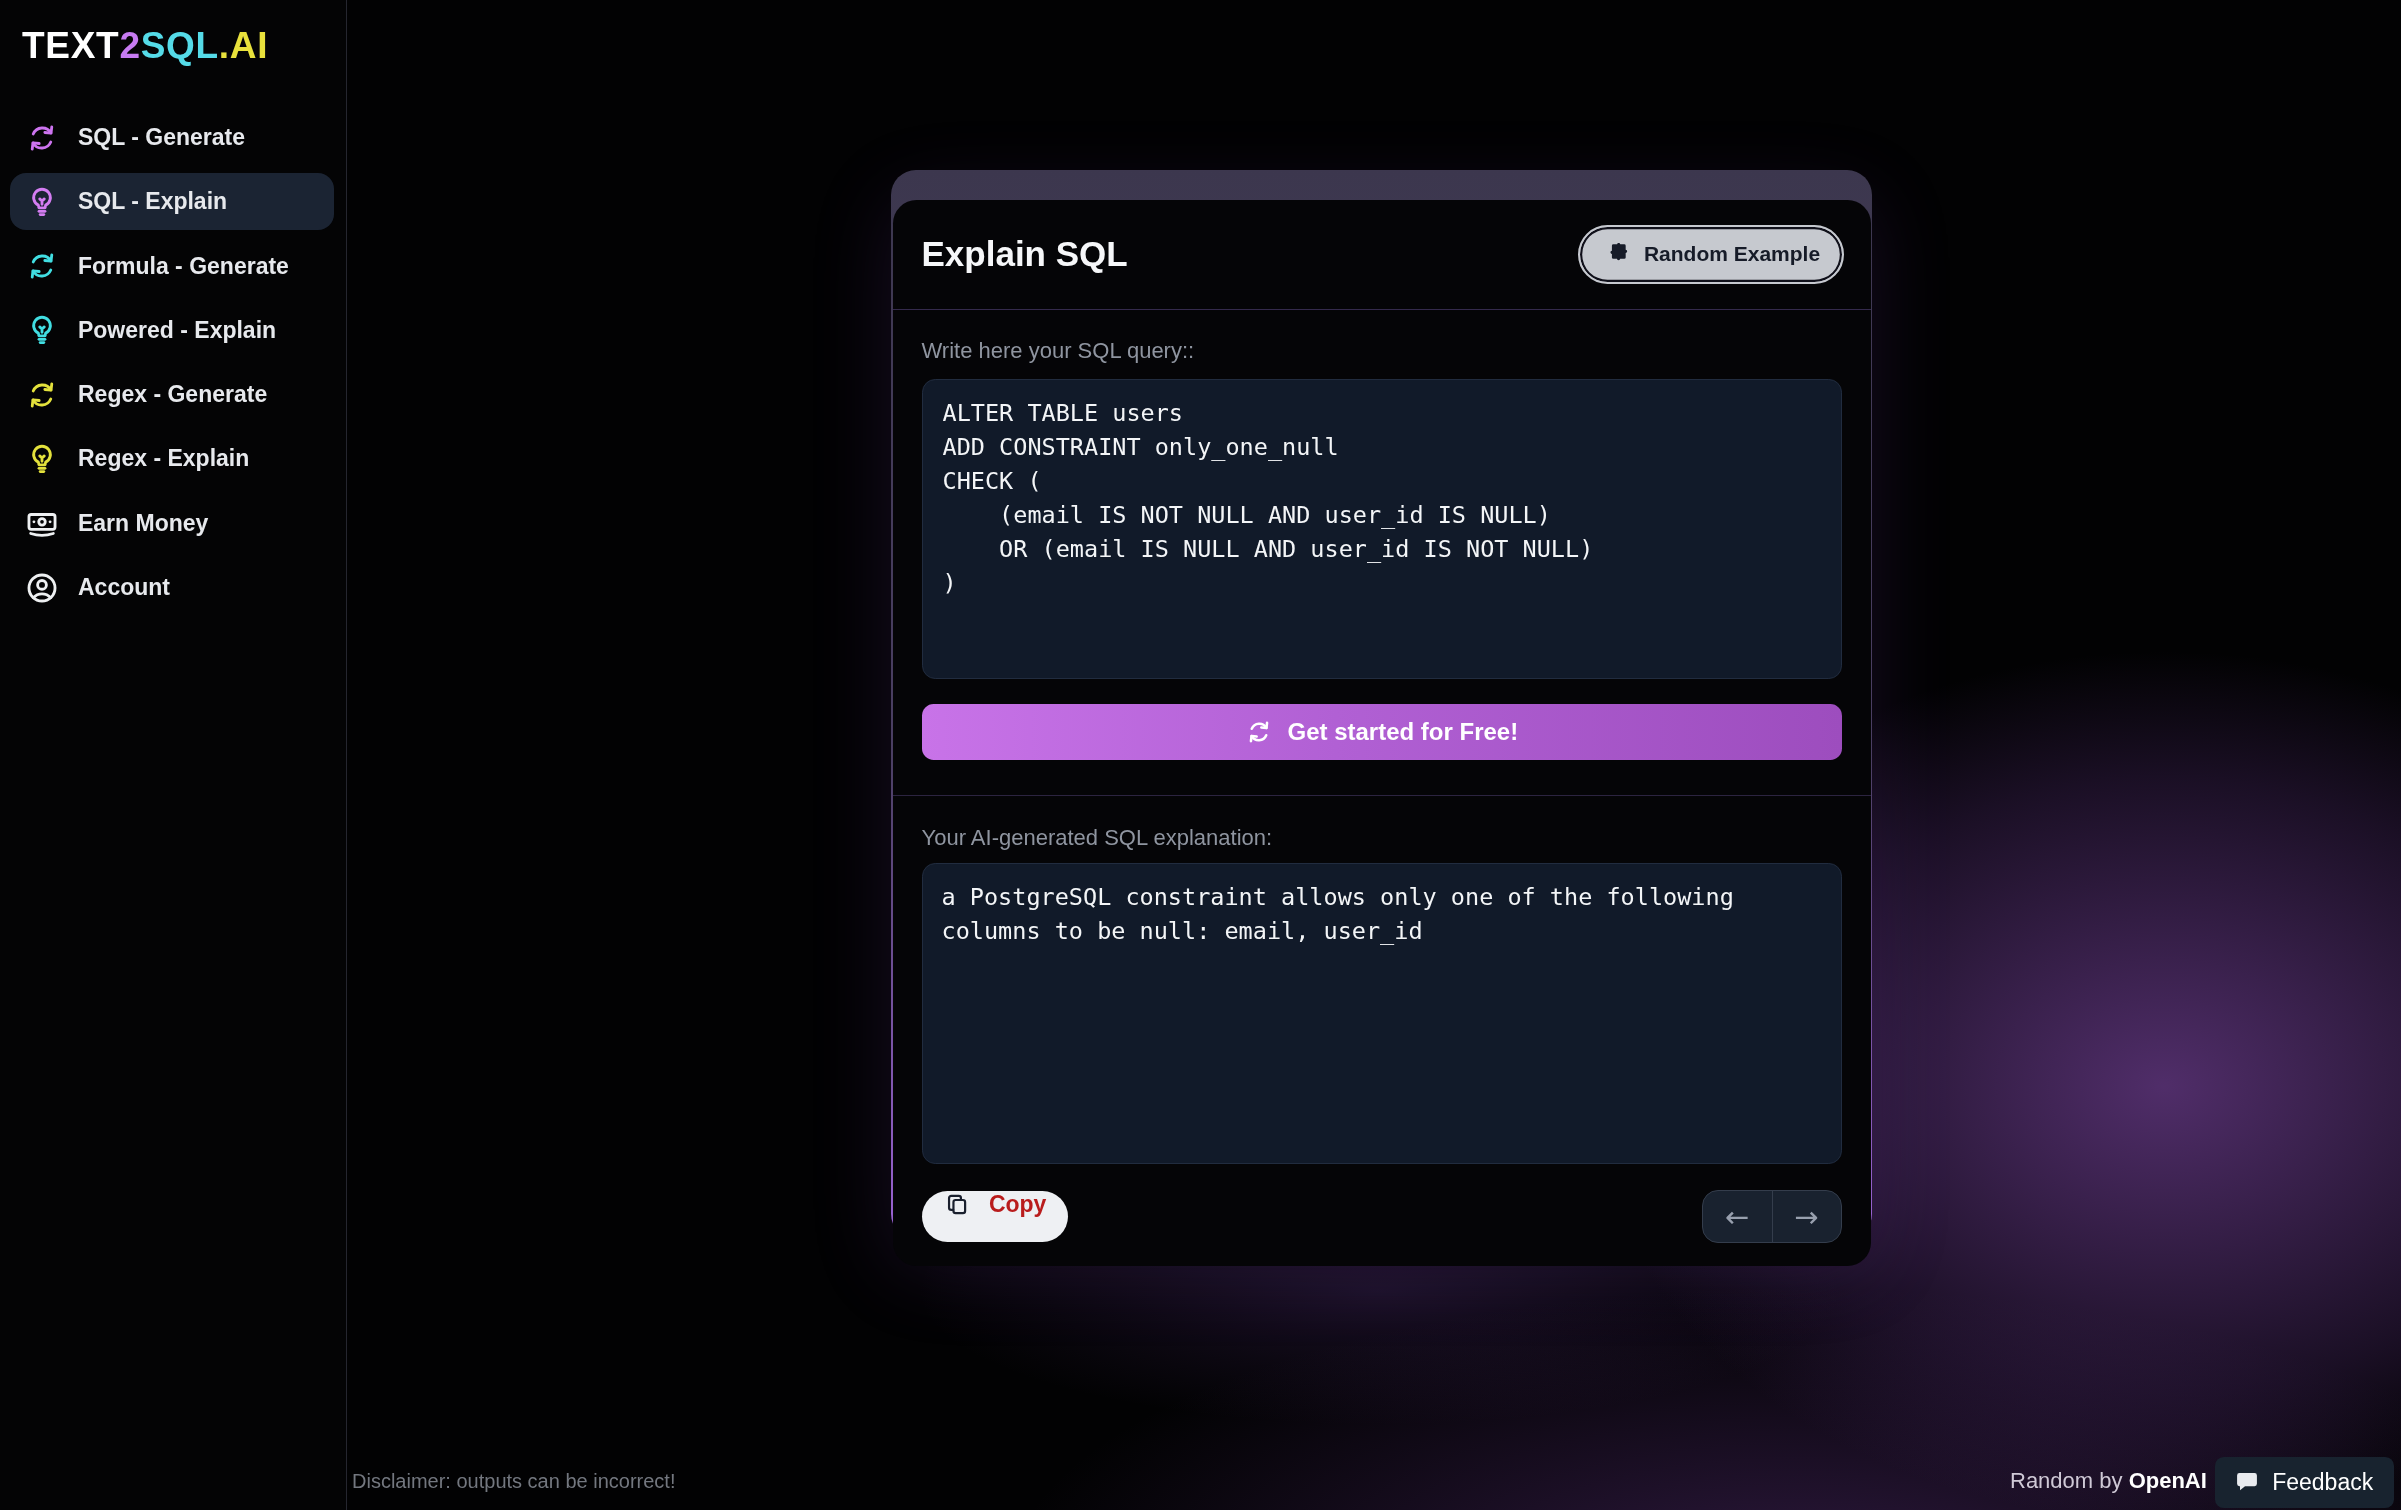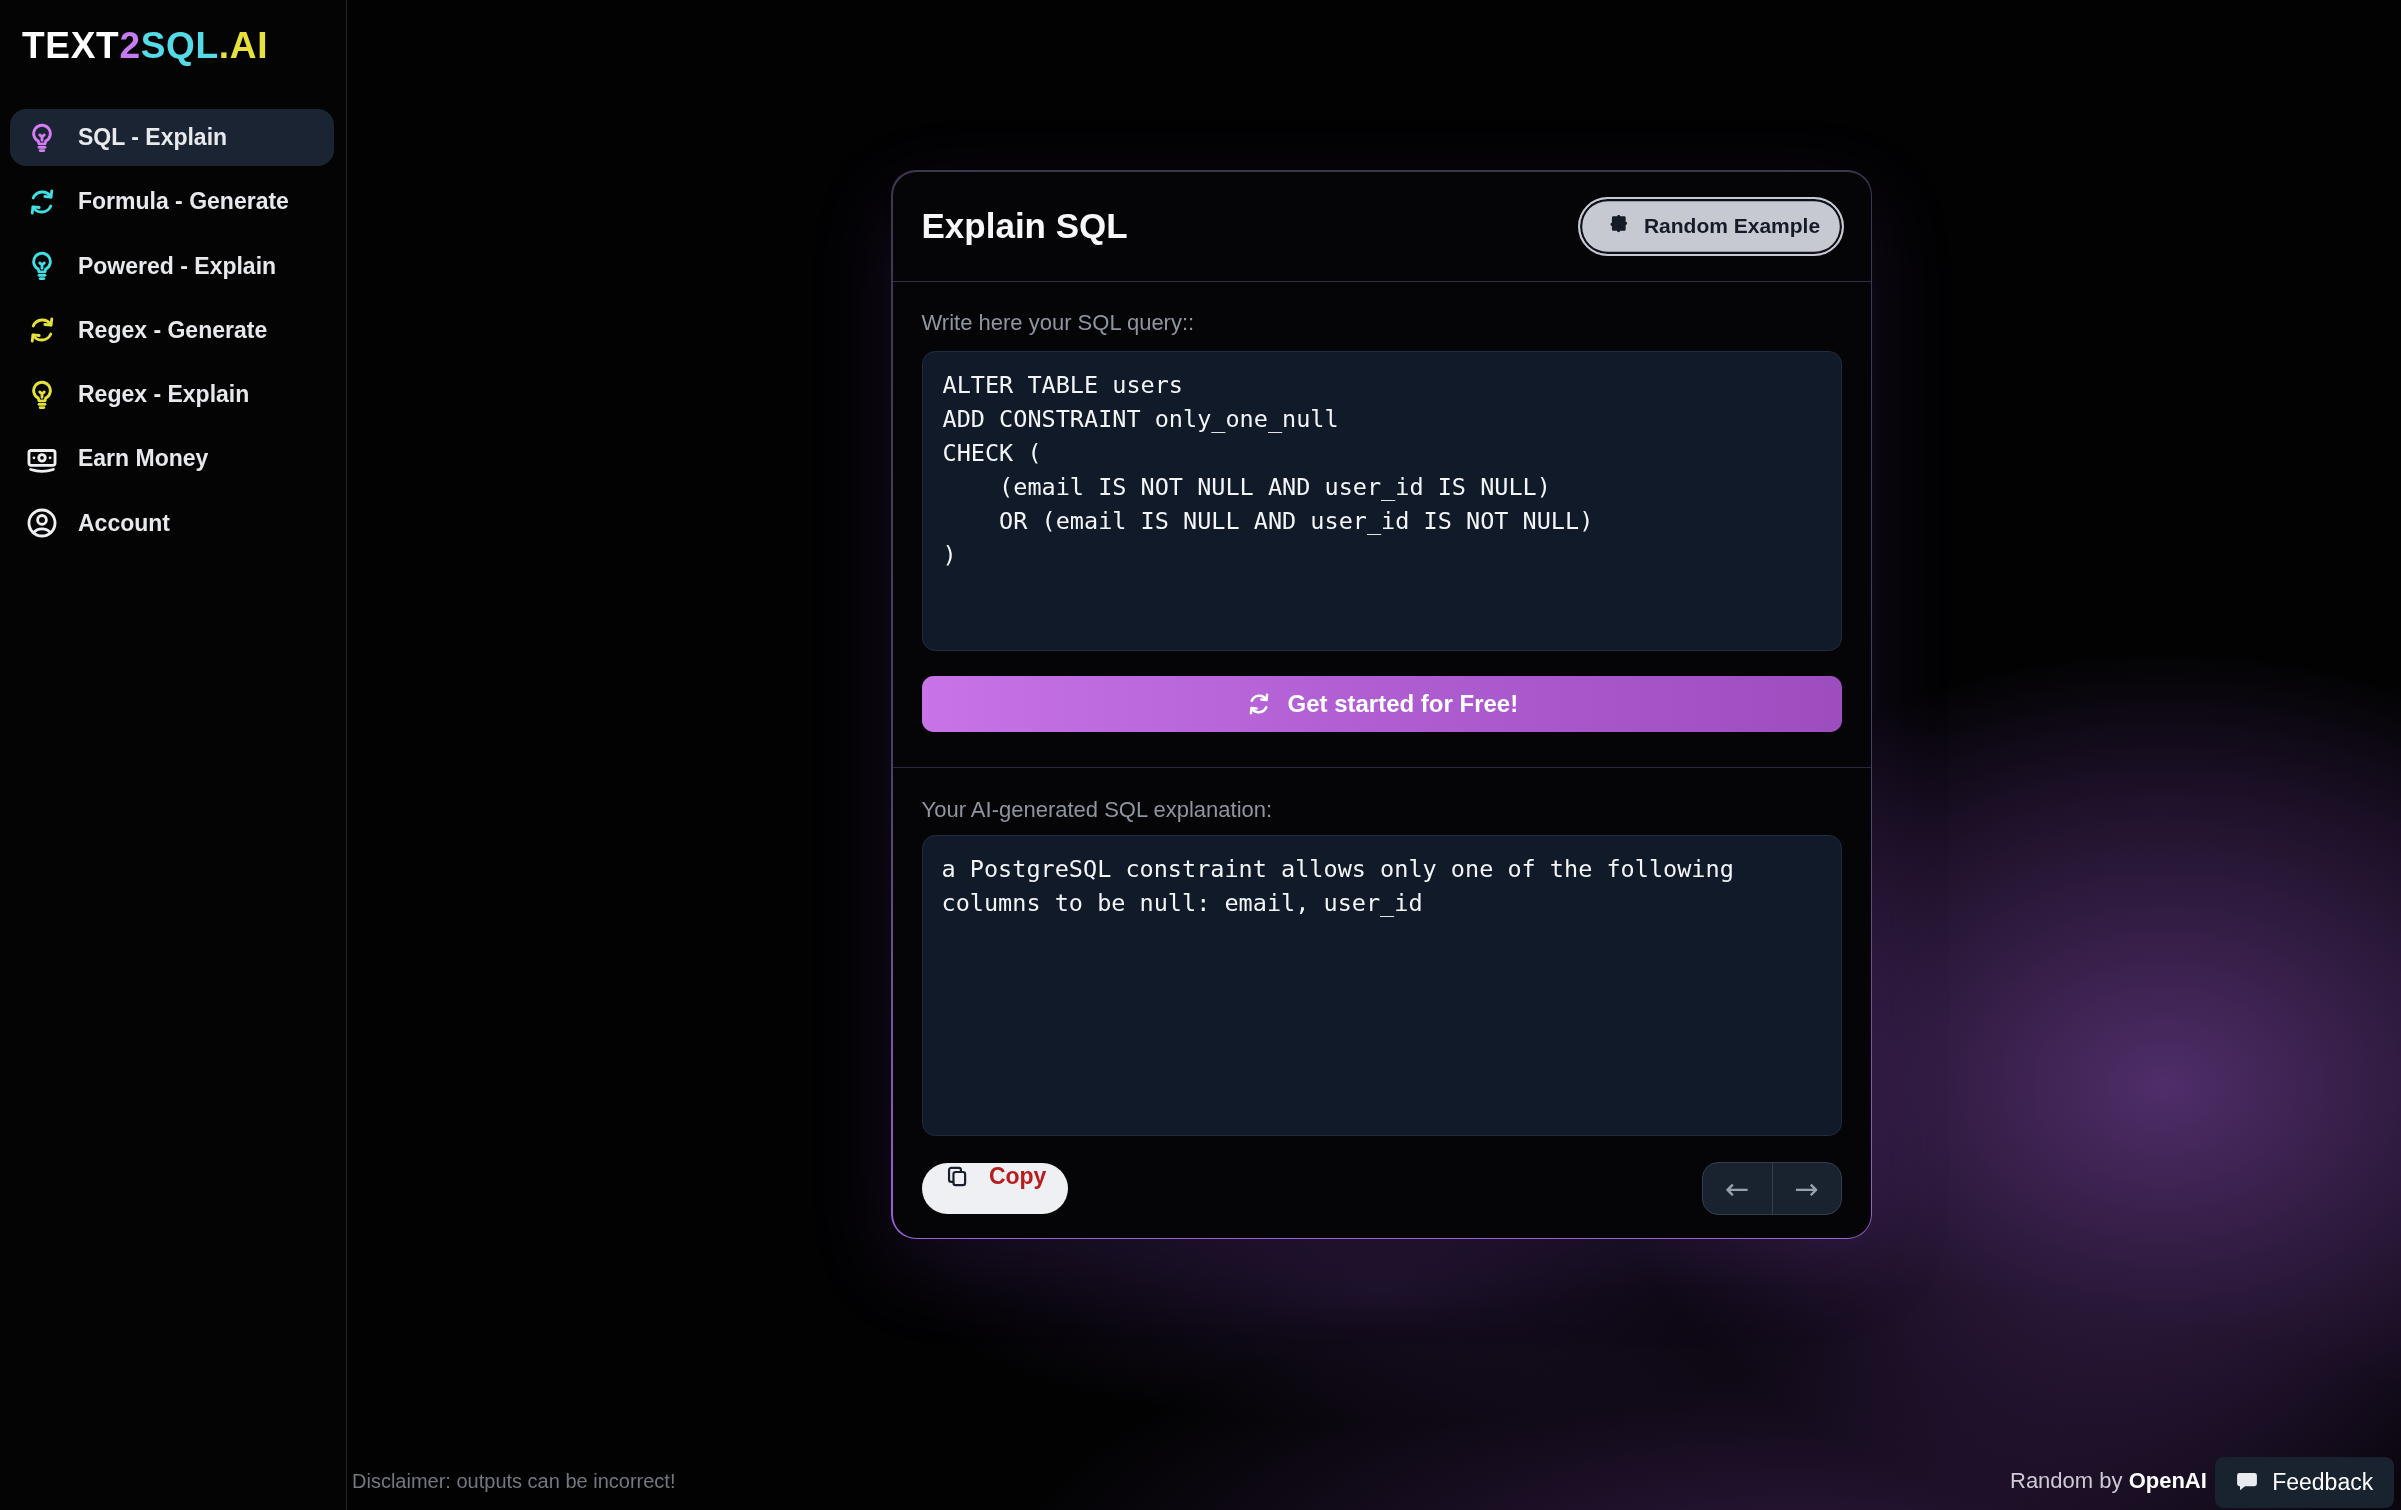--- a/index.html
+++ b/index.html
@@ -38,21 +38,21 @@
   .item .lbl{font-size:23px;font-weight:600;color:#e7e9ed;}
   
   .card-wrap{
     position:absolute;left:891px;top:170px;width:981px;height:1069px;
     border-radius:25px;padding:1.5px;box-sizing:border-box;
     background:linear-gradient(180deg,#3c374e 0%,#4b3f63 55%,#9b63d4 100%);
     box-shadow:0 29px 81px rgba(120,65,180,.18);
   }
   .card{
     width:100%;height:100%;border-radius:23.5px;background:#050507;
-    box-sizing:border-box;display:flex;flex-direction:column;overflow:hidden;
+    box-sizing:border-box;display:flex;flex-direction:column;overflow:hidden;margin-top:28px;
   }
   .card-header{
     height:110px;flex:0 0 110px;display:flex;align-items:center;justify-content:space-between;
     padding:0 26.4px 0 29px;border-bottom:1.5px solid #342a4c;box-sizing:border-box;
   }
   .card-title{font-size:35px;font-weight:800;color:#f6f7f9;}
   .btn-random{
     display:flex;align-items:center;gap:13.2px;height:59px;box-sizing:border-box;
     background:#c6c9cf;border:2.9px solid #c6c9cf;border-radius:32px;
     box-shadow:inset 0 0 0 2.2px #10101a;
@@ -109,20 +109,31 @@
   .btn-feedback svg{width:28px;height:28px;}
 </style>
 </head>
 <body>
 
 <div class="sidebar">
   <div class="logo"><span>TEXT</span><span class="seg-two">2</span><span class="seg-sql">SQL</span><span class="seg-ai">.AI</span></div>
 
   <div class="menu">
 
+    <div class="item">
+      <span class="ic c-purple">
+        <svg viewBox="0 0 24 24">
+            <path d="M5.8 9.2 A7 7 0 0 1 18.3 8.4"></path>
+            <path d="M18.9 4.2 L18.4 8.6 L14 8.1"></path>
+            <path d="M18.2 14.8 A7 7 0 0 1 5.7 15.6"></path>
+            <path d="M5.1 19.8 L5.6 15.4 L10 15.9"></path>
+          </svg>
+      </span>
+      <span class="lbl">SQL - Generate</span>
+    </div>
 
     <div class="item active">
       <span class="ic c-purple2">
         <svg viewBox="0 0 24 24">
             <path d="M14.6 14.2 a5.9 5.9 0 1 0 -5.2 0 l.4 1.9 h4.4 z"></path>
             <path d="M12 13.6 v-2.3 m0 0 l-1.6-1.5 m1.6 1.5 l1.6-1.5"></path>
             <path d="M9.9 18.6 h4.2"></path>
             <path d="M10.7 20.9 h2.6"></path>
           </svg>
       </span>

